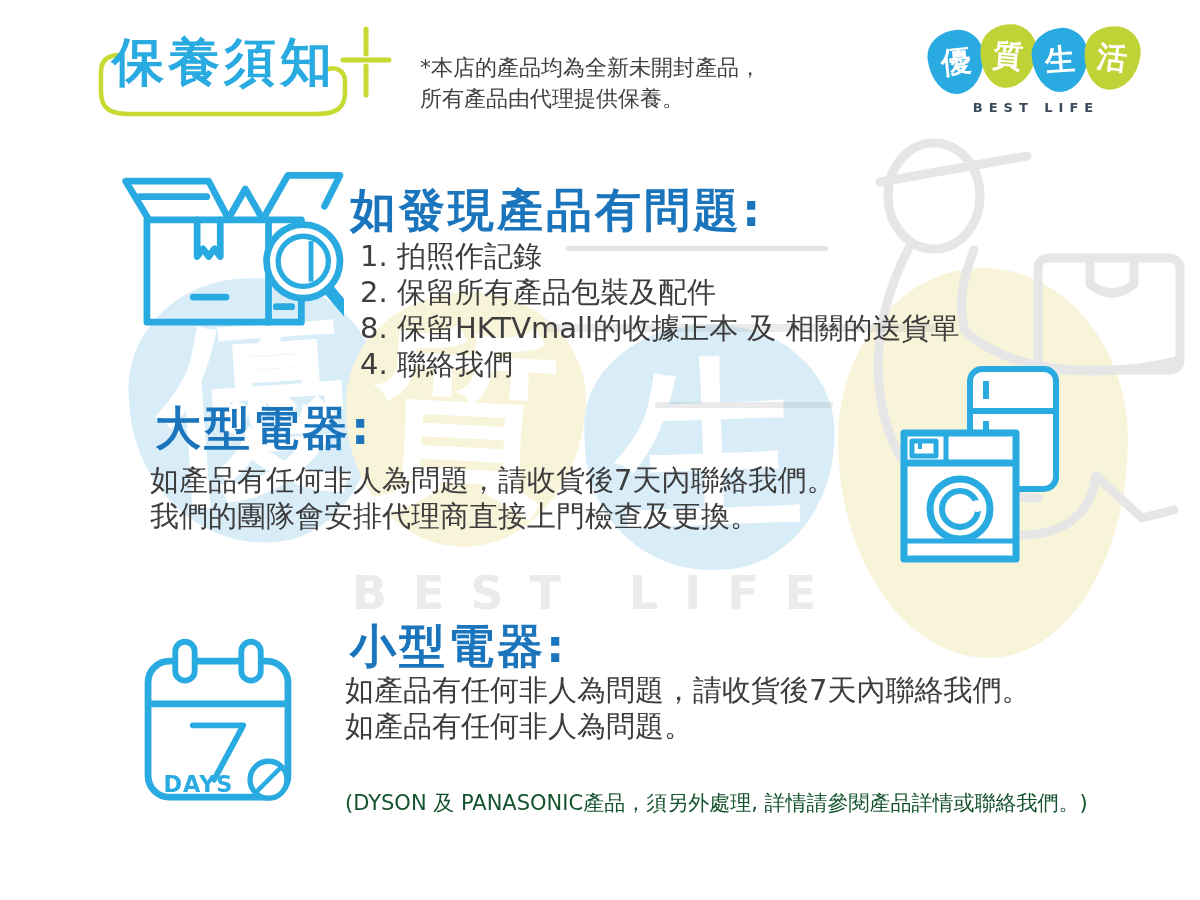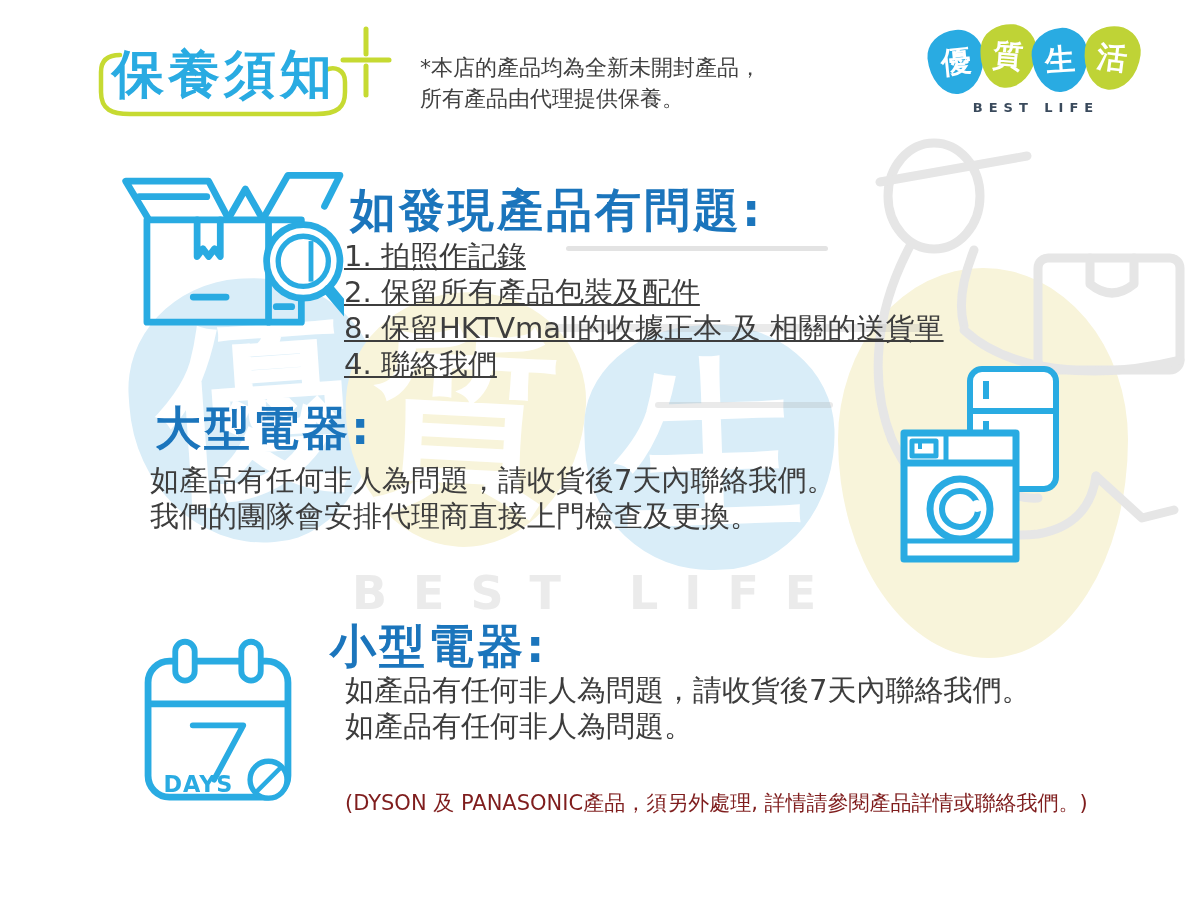--- a/index.html
+++ b/index.html
@@ -33,21 +33,21 @@
     color:#fff;font-size:30px;font-weight:700;margin-left:-4px;
   }
   .pebble.blue{background:#29abe2;}
   .pebble.green{background:#bfd336;}
   #logo-tagline{
     margin-top:6px;font-size:13px;font-weight:700;letter-spacing:6px;color:#3a4a5c;white-space:nowrap;
   }
   .h-blue{color:#1b75bc;font-weight:700;font-size:46px;letter-spacing:3px;white-space:nowrap;}
   .body-text{color:#3d3d3d;font-size:29px;line-height:36px;white-space:nowrap;}
   #problem-steps div{height:36px;}
-  #fine-print{color:#7f1d1d;font-size:21px;white-space:nowrap;}
+  #fine-print{color:#14532d;font-size:21px;white-space:nowrap;}
 </style>
 </head>
 <body>
 
 <div class="abs" id="watermark-layer">
 
   <div class="abs blob blob-blue" style="left:130px;top:278px;width:250px;height:265px;border-radius:48% 52% 46% 54% / 42% 44% 58% 56%;transform:rotate(-4deg);">
     <span style="font-size:190px;">優</span>
   </div>
   <div class="abs blob blob-yellow" style="left:345px;top:292px;width:240px;height:255px;border-radius:52% 48% 50% 50% / 44% 42% 58% 56%;transform:rotate(3deg);">
@@ -76,21 +76,21 @@
   <div class="abs wm-bestlife" style="left:352px;top:566px;">BEST LIFE</div>
 
   <div class="abs deco-line" style="left:566px;top:246px;width:262px;height:5px;"></div>
   <div class="abs deco-line" style="left:545px;top:324px;width:390px;height:8px;background:rgba(185,185,185,0.30);"></div>
   <div class="abs deco-line" style="left:655px;top:402px;width:178px;height:6px;background:rgba(160,160,160,0.22);"></div>
 </div>
 
 <svg class="abs layer2" style="left:92px;top:50px;" width="262" height="68" viewBox="0 0 262 68">
   <path d="M28,5 C12,5 9,14 9,22 L9,42 C9,60 20,64 38,64 L224,64 C246,64 253,57 253,42 L253,32 C253,19 242,16 234,20" fill="none" stroke="#c6da32" stroke-width="4.5" stroke-linecap="round"></path>
 </svg>
-<div class="abs" id="page-title" style="left:112px;top:40px;">保養須知</div>
+<div class="abs" id="page-title" style="left:112px;top:28px;">保養須知</div>
 
 <svg class="abs layer2" style="left:340px;top:26px;" width="52" height="72" viewBox="0 0 52 72">
   <g fill="none" stroke="#c6da32" stroke-width="5" stroke-linecap="round">
     <path d="M26,3 L26,28"></path>
     <path d="M26,40 L26,69"></path>
     <path d="M3,34 L49,34"></path>
   </g>
 </svg>
 
 <div class="abs layer2" id="subtitle" style="left:420px;top:52px;">
@@ -129,21 +129,21 @@
     <path d="M170,152 L186,152"></path>
   </g>
   <circle cx="198" cy="105" r="38" fill="#ffffff" stroke="#29abe2" stroke-width="7"></circle>
   <circle cx="198" cy="105" r="26" fill="none" stroke="#29abe2" stroke-width="5.5"></circle>
   <path d="M206,84 L206,126" fill="none" stroke="#29abe2" stroke-width="5"></path>
   <path d="M225,135 L247,161" fill="none" stroke="#29abe2" stroke-width="12" stroke-linecap="round"></path>
 </svg>
 
 <div class="abs layer2 h-blue" style="left:350px;top:180px;">如發現產品有問題:</div>
 
-<div class="abs layer2 body-text" id="problem-steps" style="left:344px;top:238px;text-decoration:underline;">
+<div class="abs layer2 body-text" id="problem-steps" style="left:360px;top:238px;">
   <div>1. 拍照作記錄</div>
   <div>2. 保留所有產品包裝及配件</div>
   <div>8. 保留HKTVmall的收據正本 及 相關的送貨單</div>
   <div>4. 聯絡我們</div>
 </div>
 
 <div class="abs layer2 h-blue" style="left:155px;top:398px;">大型電器:</div>
 
 <div class="abs layer2 body-text" style="left:150px;top:462px;">
   <div>如產品有任何非人為問題，請收貨後7天內聯絡我們。</div>
@@ -176,20 +176,20 @@
     <path d="M8,72 L152,72"></path>
   </g>
   <rect x="36" y="8" width="20" height="40" rx="10" fill="#ffffff" stroke="#29abe2" stroke-width="6"></rect>
   <rect x="104" y="8" width="20" height="40" rx="10" fill="#ffffff" stroke="#29abe2" stroke-width="6"></rect>
   <path d="M54,94 L106,94 L76,150" fill="none" stroke="#29abe2" stroke-width="6" stroke-linecap="round" stroke-linejoin="round"></path>
   <text x="24" y="163" font-size="23" font-weight="600" letter-spacing="1" fill="#29abe2">DAYS</text>
   <circle cx="132" cy="150" r="19" fill="#ffffff" stroke="#29abe2" stroke-width="5.5"></circle>
   <path d="M119,163 L145,137" fill="none" stroke="#29abe2" stroke-width="4.5"></path>
 </svg>
 
-<div class="abs layer2 h-blue" style="left:330px;top:616px;">小型電器:</div>
+<div class="abs layer2 h-blue" style="left:350px;top:616px;">小型電器:</div>
 
 <div class="abs layer2 body-text" style="left:345px;top:672px;">
   <div>如產品有任何非人為問題，請收貨後7天內聯絡我們。</div>
   <div>如產品有任何非人為問題。</div>
 </div>
 
 <div class="abs layer2" id="fine-print" style="left:345px;top:789px;">(DYSON 及 PANASONIC產品，須另外處理,  詳情請參閱產品詳情或聯絡我們。)</div>
 
 </body></html>

